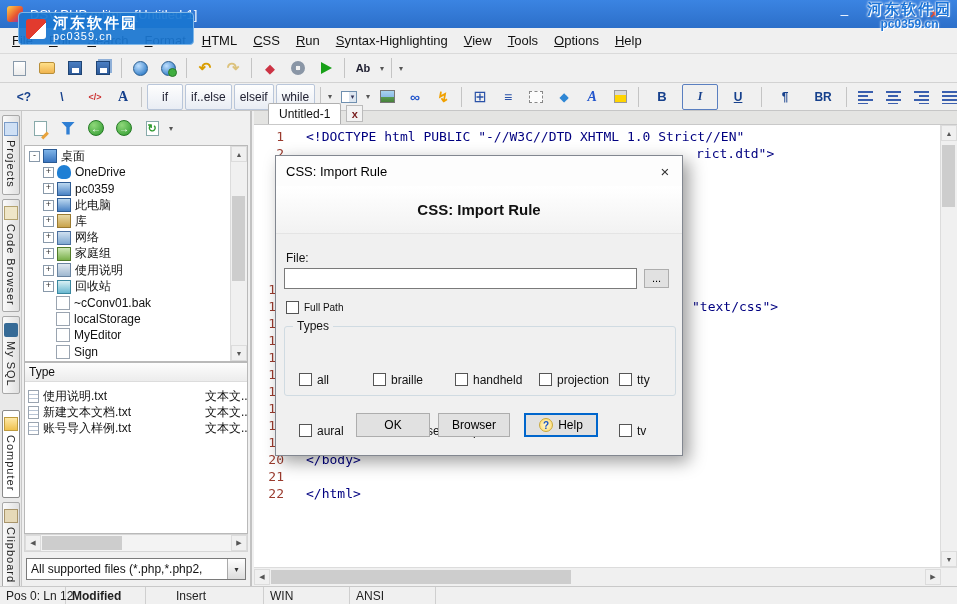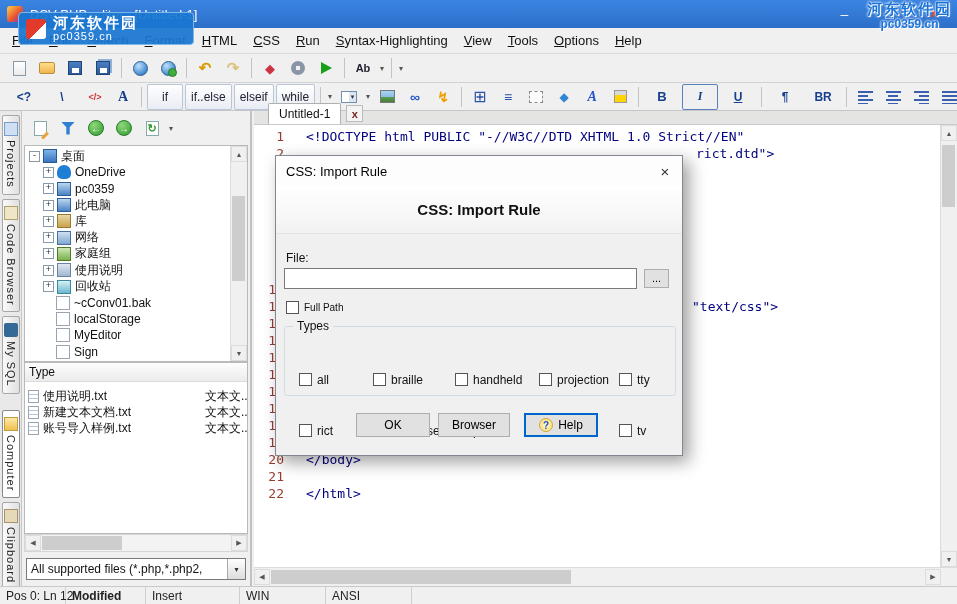--- a/index.html
+++ b/index.html
@@ -141,21 +141,21 @@
   .cl .ln{width:30px;padding-right:10px;text-align:right;color:#9a3b2e;flex:none;}
   .cl .ct{white-space:pre;color:#000080;padding-left:12px;}
   .evscroll{width:16px;background:#f0f0f0;border-left:1px solid #dcdcdc;position:relative;flex:none;display:flex;flex-direction:column;align-items:center;justify-content:space-between;}
   .vthumb{position:absolute;left:1px;width:13px;background:#cdcdcd;}
   .ehscroll{height:18px;background:#f0f0f0;border-top:1px solid #dcdcdc;display:flex;align-items:center;flex:none;}
   .corner{width:16px;height:16px;flex:none;background:#f0f0f0;}
 
   
   #statusbar{position:absolute;left:0;bottom:0;width:100%;height:18px;background:#f0f0f0;border-top:1px solid #c9c9c9;display:flex;font-size:12px;color:#222;box-sizing:border-box;}
   .scell{border-right:1px solid #cfcfcf;padding:0 6px;display:flex;align-items:center;white-space:nowrap;box-sizing:border-box;}
-  .scell-0{width:66px;}.scell-1{width:80px;font-weight:bold;}.scell-2{width:94px;}.scell-3{width:86px;}.scell-4{width:86px;}.scell-5{flex:1;border-right:none;}
+  .scell-0{width:66px;}.scell-1{width:80px;font-weight:bold;}.scell-2{width:94px;margin-left:24px;}.scell-3{width:86px;}.scell-4{width:86px;}.scell-5{flex:1;border-right:none;}
 
   
   #dialog{position:absolute;left:275px;top:155px;width:408px;height:301px;background:#f0f0f0;border:1px solid #828790;box-shadow:6px 6px 16px rgba(0,0,0,.38);z-index:50;box-sizing:border-box;}
   .dlg-titlebar{position:absolute;left:0;top:0;width:100%;height:30px;background:#fdfdfd;display:flex;align-items:center;box-sizing:border-box;}
   .dlg-title{padding-left:10px;font-size:13px;color:#000;}
   .dlg-close{margin-left:auto;width:34px;height:100%;display:flex;align-items:center;justify-content:center;font-size:15px;color:#333;}
   .dlg-heading{position:absolute;left:0;top:30px;width:100%;height:48px;background:linear-gradient(#fff,#f2f2f2);border-bottom:1px solid #e4e4e4;text-align:center;padding-top:15px;font-weight:bold;font-size:15px;box-sizing:border-box;}
   .file-label{position:absolute;left:10px;top:95px;font-size:12px;}
   .dlg-input{position:absolute;left:8px;top:112px;width:353px;height:21px;background:#fff;border:1px solid #7a7a7a;box-sizing:border-box;font-size:12px;padding:0 3px;}
   .browse-btn{position:absolute;left:368px;top:113px;width:25px;height:19px;background:#e1e1e1;border:1px solid #adadad;font-size:11px;line-height:1;font-family:"Liberation Sans",sans-serif;}
@@ -638,21 +638,21 @@
           <label class="type-item">
             <span class="chk"></span>
             <span>projection</span>
           </label>
           <label class="type-item">
             <span class="chk"></span>
             <span>tty</span>
           </label>
           <label class="type-item">
             <span class="chk"></span>
-            <span>rict</span>
+            <span>aural</span>
           </label>
           <label class="type-item">
             <span class="chk"></span>
             <span>embossed</span>
           </label>
           <label class="type-item">
             <span class="chk"></span>
             <span>print</span>
           </label>
           <label class="type-item">

